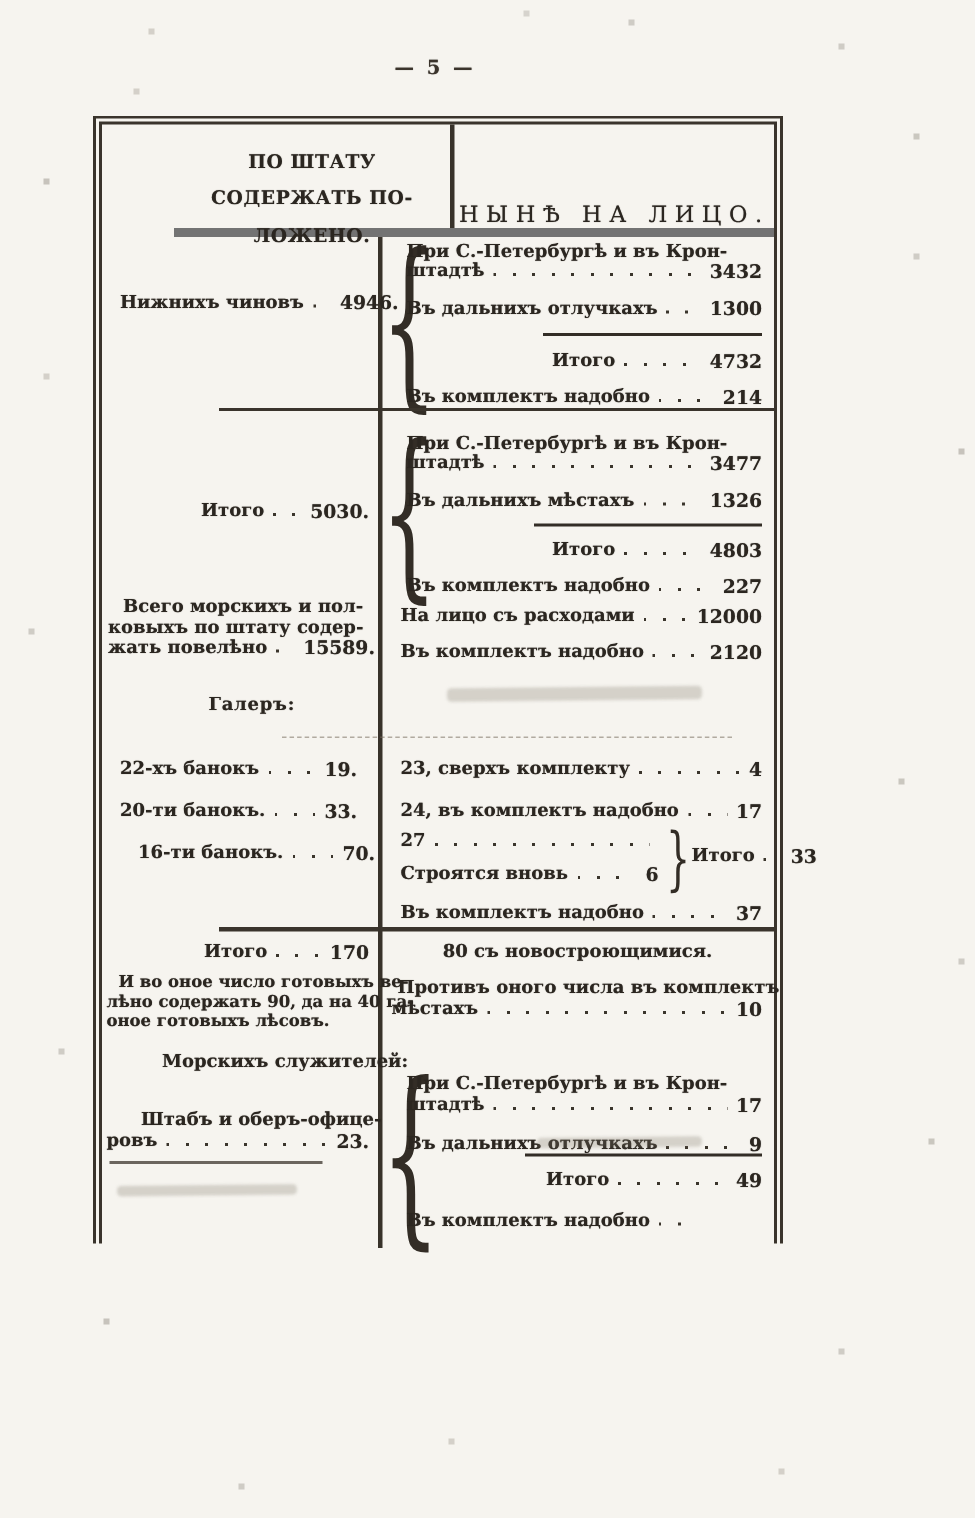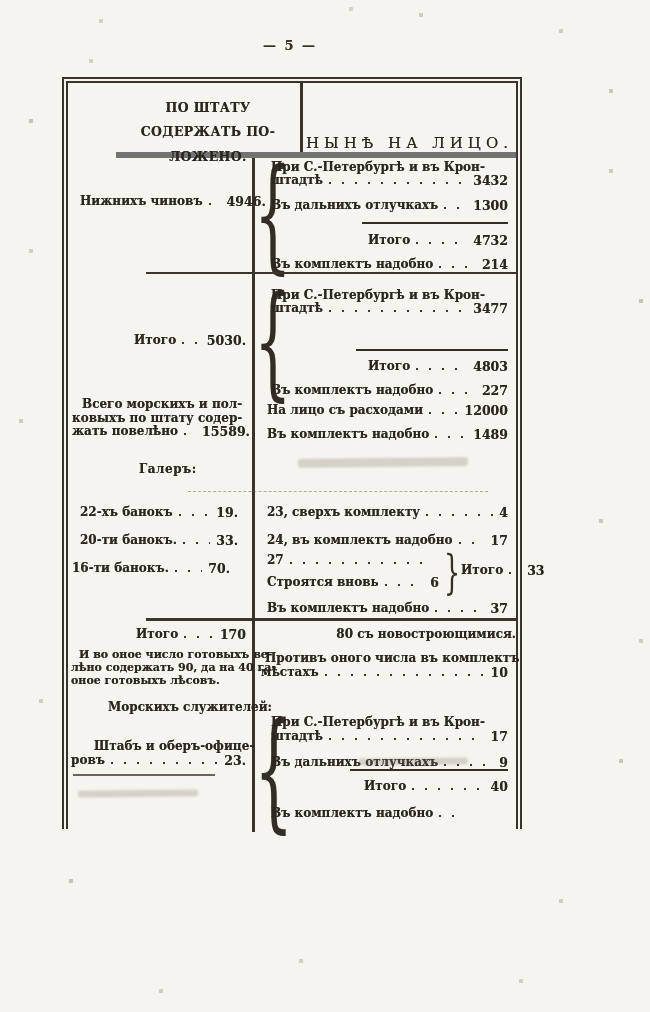--- a/index.html
+++ b/index.html
@@ -19,21 +19,21 @@
   .tbody{position:relative;height:674px;}
   .divider{position:absolute;left:184px;top:0;height:100%;width:2.5px;background:#38322a;}
   .row{position:absolute;display:flex;font-size:12px;font-weight:700;
     line-height:1.15;}
   .row .lbl{white-space:nowrap;}
   .lead{flex:1;min-width:12px;height:2px;align-self:flex-end;margin:0 6px 4px 6px;
     background:repeating-linear-gradient(to right,#3b352c 0 2px,transparent 2px 13px);}
   .num{white-space:nowrap;font-size:12.5px;font-weight:700;}
   .line{position:absolute;font-size:12px;font-weight:700;line-height:1.15;white-space:nowrap;}
   .line.small{font-size:11px;}
-  .center-r{left:186px;right:0;text-align:right;}
+  .center-r{left:186px;right:0;text-align:center;}
   .brace{position:absolute;left:186px;width:20px;color:#332d26;font-weight:400;}
   .brace::before{content:"{";display:block;font-size:118px;line-height:.93;
     transform:scale(.5,1.04);transform-origin:left top;}
   .brace.tall::before{font-size:124px;}
   .rbrace{position:absolute;color:#332d26;font-weight:400;}
   .rbrace::before{content:"}";display:block;font-size:46px;line-height:.9;
     transform:scale(.55,1);transform-origin:left top;}
   .sumline{position:absolute;height:2px;background:#332d26;}
   .sep{position:absolute;height:2px;background:#3a342c;}
   .sep.thick{height:3px;}
@@ -111,20 +111,25 @@
         <span class="lbl">Итого</span>
         <span class="lead"></span>
         <span class="num">5030.</span>
       </div>
       <div class="line ink" style="top:131px;left:203px">При С.-Петербургѣ и въ Крон-</div>
       <div class="row ink" style="top:144px;left:203px;right:8px">
         <span class="lbl">штадтѣ</span>
         <span class="lead"></span>
         <span class="num">3477</span>
       </div>
+      <div class="row ink" style="top:169px;left:203px;right:8px">
+        <span class="lbl">Въ дальнихъ мѣстахъ</span>
+        <span class="lead"></span>
+        <span class="num">1326</span>
+      </div>
       <div class="sumline" style="top:191px;right:8px;width:152px"></div>
       <div class="row ink" style="top:202px;left:300px;right:8px">
         <span class="lbl">Итого</span>
         <span class="lead"></span>
         <span class="num">4803</span>
       </div>
       <div class="row ink" style="top:226px;left:203px;right:8px">
         <span class="lbl">Въ комплектъ надобно</span>
         <span class="lead"></span>
         <span class="num">227</span>
@@ -138,38 +143,38 @@
         <span class="num">15589.</span>
       </div>
       <div class="row ink" style="top:246px;left:199px;right:8px">
         <span class="lbl">На лицо съ расходами</span>
         <span class="lead"></span>
         <span class="num">12000</span>
       </div>
       <div class="row ink" style="top:270px;left:199px;right:8px">
         <span class="lbl">Въ комплектъ надобно</span>
         <span class="lead"></span>
-        <span class="num">1489</span>
+        <span class="num">2120</span>
       </div>
 
       <div class="line ink" style="top:305px;left:71px;letter-spacing:.5px">Галеръ:</div>
       <div class="smudge" style="top:300px;left:230px;width:170px;height:9px"></div>
       <div class="faintline" style="top:333px;left:120px;width:300px"></div>
 
       <div class="row ink" style="top:348px;left:12px;width:158px">
         <span class="lbl">22-хъ банокъ</span>
         <span class="lead"></span>
         <span class="num">19.</span>
       </div>
       <div class="row ink" style="top:376px;left:12px;width:158px">
         <span class="lbl">20-ти банокъ.</span>
         <span class="lead"></span>
         <span class="num">33.</span>
       </div>
-      <div class="row ink" style="top:404px;left:4px;width:158px">
+      <div class="row ink" style="top:404px;left:24px;width:158px">
         <span class="lbl">16-ти банокъ.</span>
         <span class="lead"></span>
         <span class="num">70.</span>
       </div>
       <div class="row ink" style="top:348px;left:199px;right:8px">
         <span class="lbl">23, сверхъ комплекту</span>
         <span class="lead"></span>
         <span class="num">4</span>
       </div>
       <div class="row ink" style="top:376px;left:199px;right:8px">
@@ -235,21 +240,21 @@
       <div class="row ink" style="top:598px;left:203px;right:8px">
         <span class="lbl">Въ дальнихъ отлучкахъ</span>
         <span class="lead"></span>
         <span class="num">9</span>
       </div>
       <div class="smudge" style="top:600px;left:290px;width:110px;height:7px"></div>
       <div class="sumline" style="top:611px;right:8px;width:158px"></div>
       <div class="row ink" style="top:622px;left:296px;right:8px">
         <span class="lbl">Итого</span>
         <span class="lead"></span>
-        <span class="num">40</span>
+        <span class="num">49</span>
       </div>
       <div class="row ink" style="top:649px;left:203px;right:50px">
         <span class="lbl">Въ комплектъ надобно</span>
         <span class="lead"></span>
         <span class="num"></span>
       </div>
 
     </div>
   </div>
 </div>

